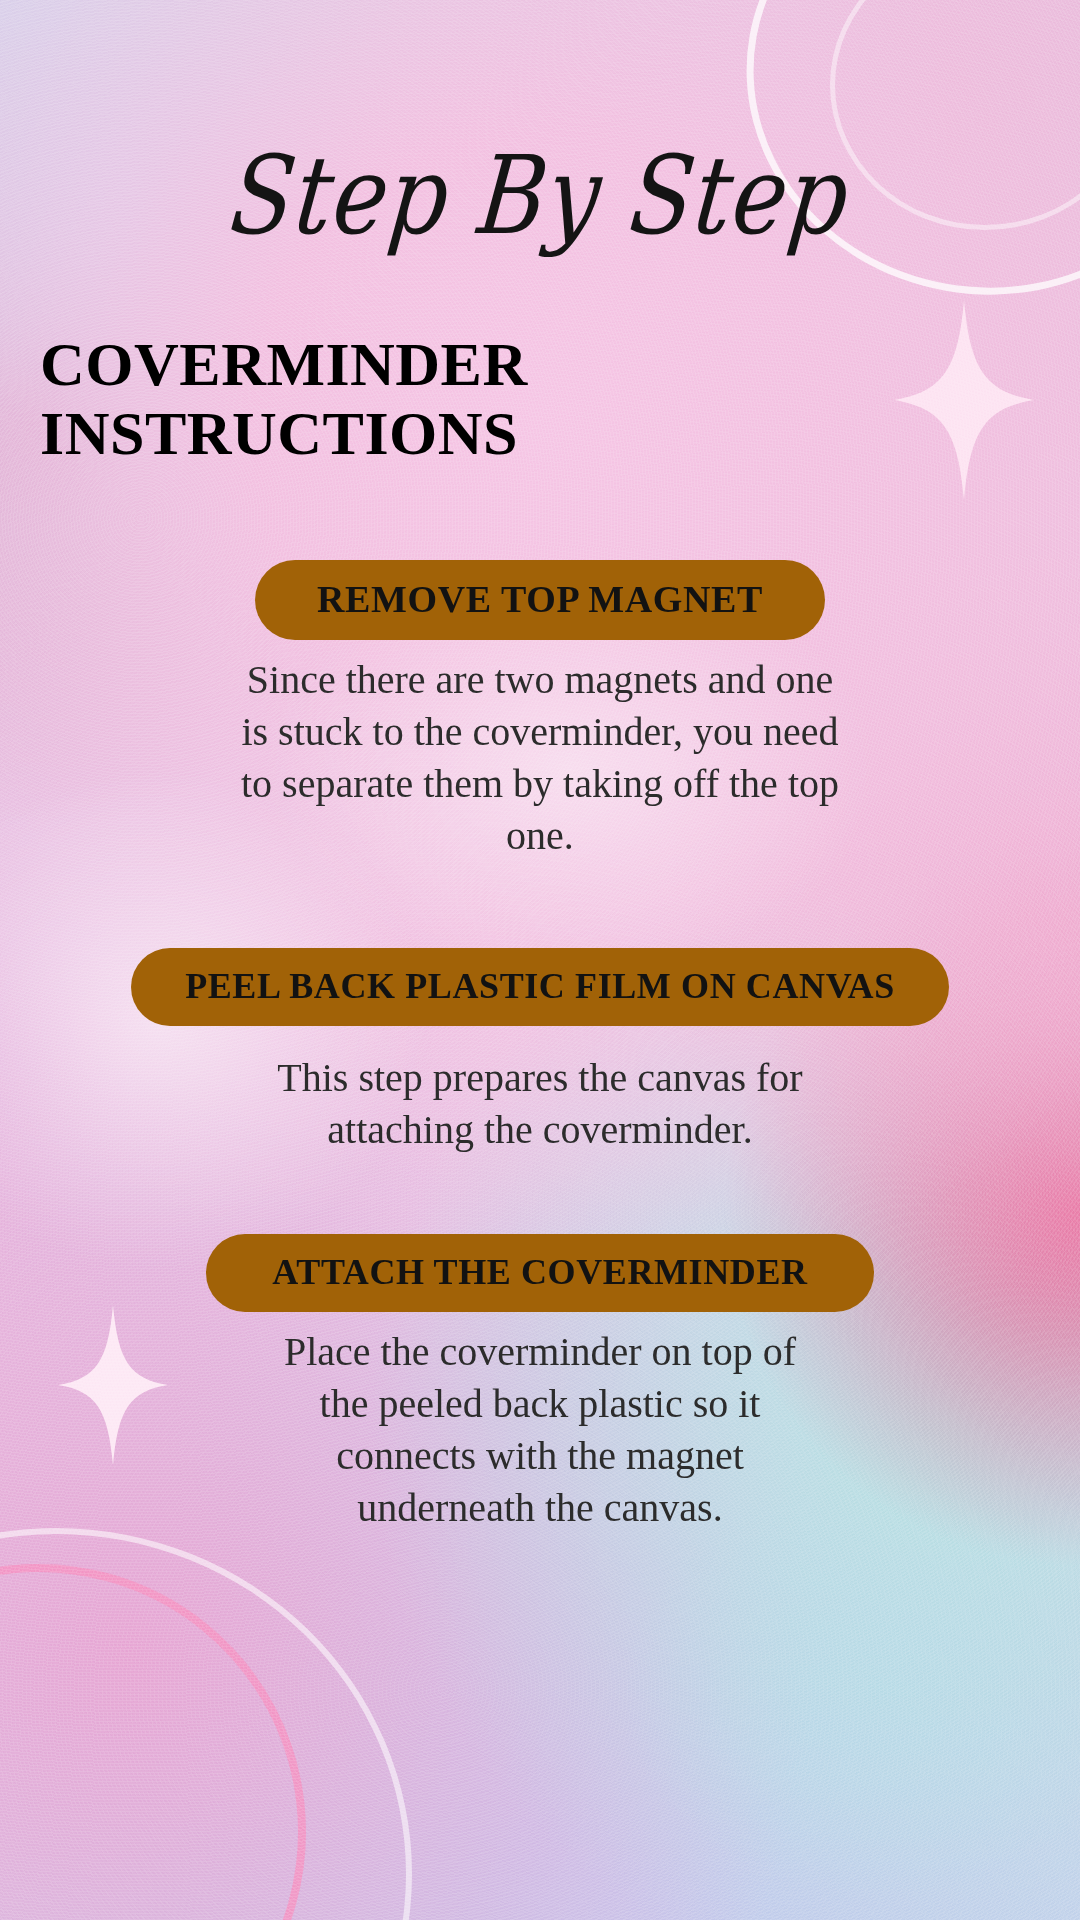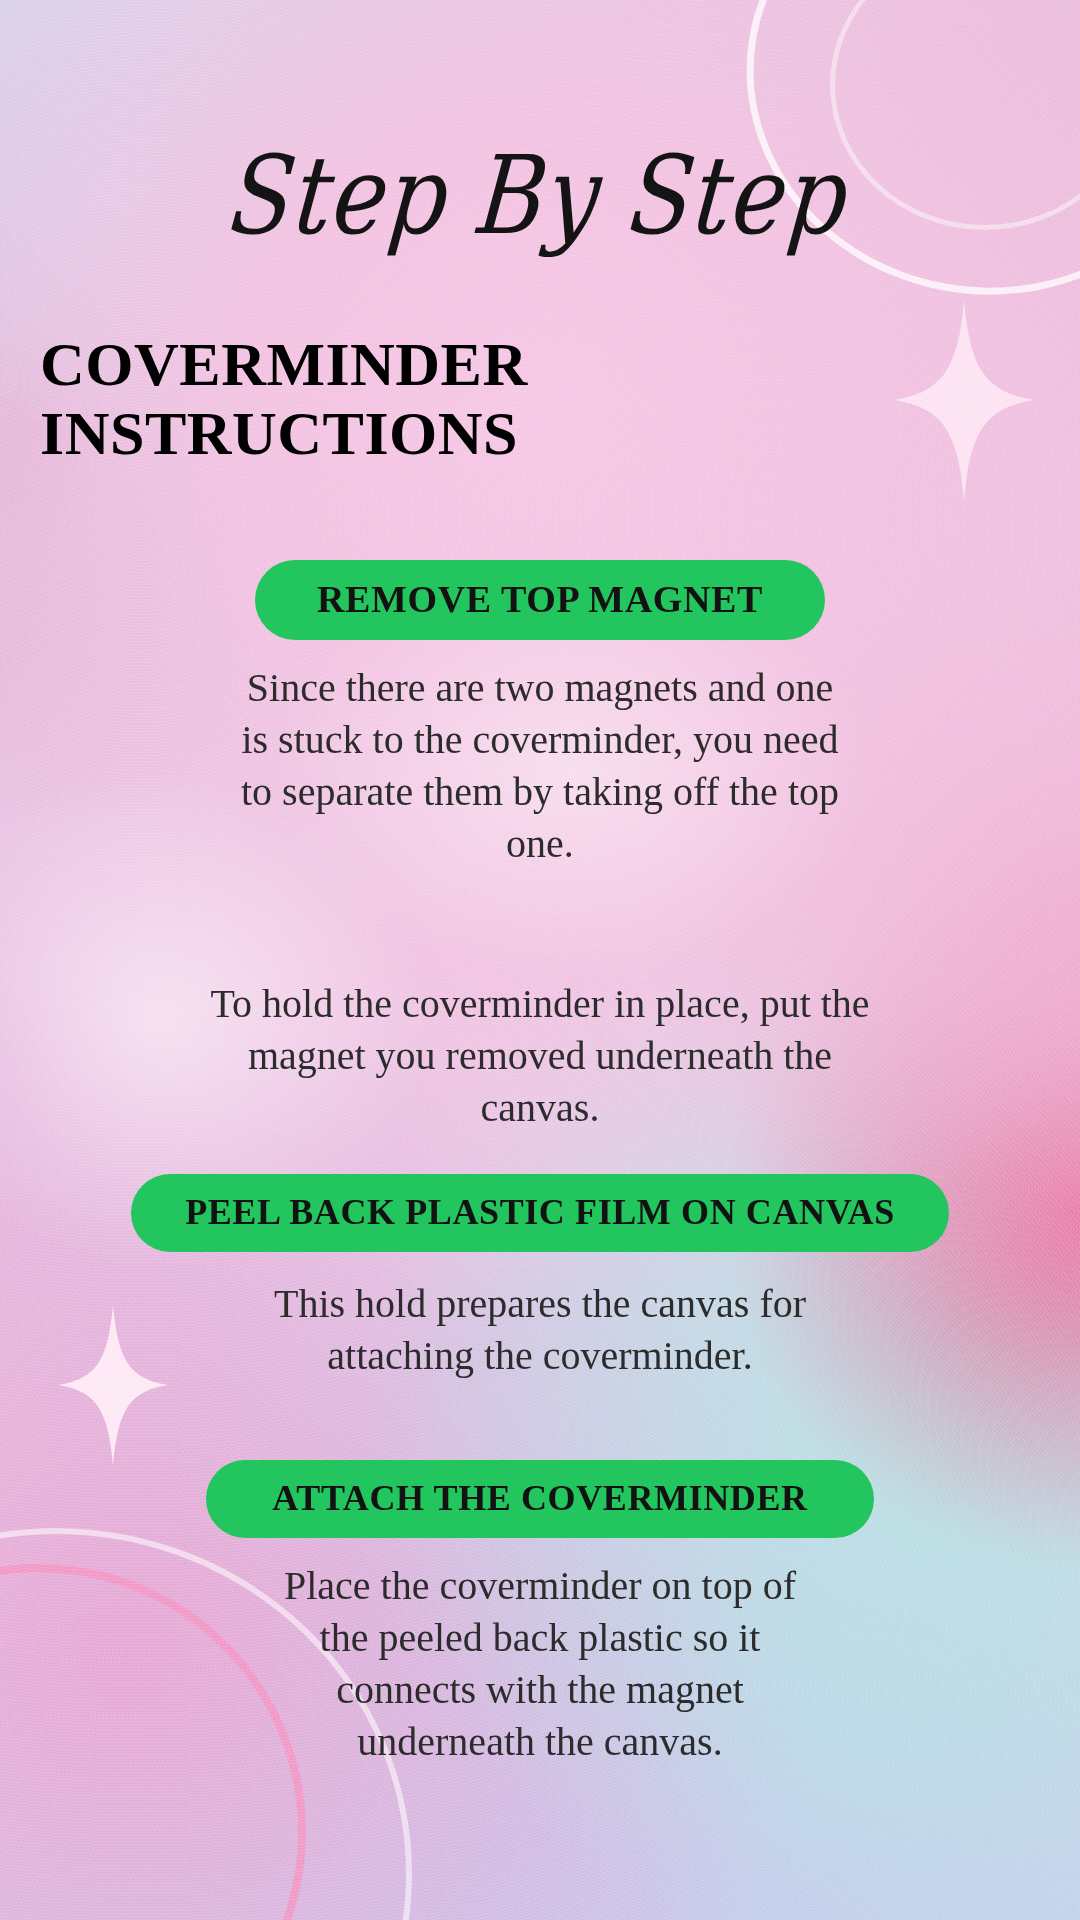--- a/index.html
+++ b/index.html
@@ -166,41 +166,41 @@
     margin-top: 50px;
     display: flex;
     flex-direction: column;
     align-items: center;
   }
 
   .step { width: 100%; display: flex; flex-direction: column; align-items: center; }
 
   .pill {
     display: inline-block;
-    background: #22c55e;
+    background: #a16207;
     border-radius: 100px;
     color: #121212;
     font-family: "Liberation Serif", serif;
     font-weight: 700;
     font-size: 36px;
     letter-spacing: 0.6px;
     text-transform: uppercase;
     padding: 17px 54px 19px 54px;
     text-align: center;
     white-space: nowrap;
   }
 
   .desc {
     font-family: "Liberation Serif", serif;
     font-size: 40px;
     line-height: 1.30;
     color: #2c2c2c;
     text-align: center;
     max-width: 600px;
-    margin-top: 22px;
+    margin-top: 14px;
   }
   .desc.wide { max-width: 700px; }
 
   .step-1 .pill { font-size: 38px; padding-left: 62px; padding-right: 62px; }
   .step-2 { margin-top: 46px; }
   .step-2 .desc { max-width: 680px; }
   .step-3 { }
   .step-3 .desc { max-width: 560px; margin-top: 26px; }
   .step-4 { margin-top: 38px; }
   .step-4 .pill { padding-left: 66px; padding-right: 66px; }
@@ -244,26 +244,25 @@
     </h1>
 
     <div class="steps">
 
       <div class="step step-1">
         <div class="pill">REMOVE TOP MAGNET</div>
         <p class="desc">Since there are two magnets and one is stuck to the coverminder, you need to separate them by taking off the top one.</p>
       </div>
 
       <div class="step step-2">
-        <p class="desc wide">To hold the coverminder in place, put the magnet you removed underneath the canvas.</p>
       </div>
 
       <div class="step step-3">
         <div class="pill">PEEL BACK PLASTIC FILM ON CANVAS</div>
-        <p class="desc">This hold prepares the canvas for attaching the coverminder.</p>
+        <p class="desc">This step prepares the canvas for attaching the coverminder.</p>
       </div>
 
       <div class="step step-4">
         <div class="pill">ATTACH THE COVERMINDER</div>
         <p class="desc">Place the coverminder on top of the peeled back plastic so it connects with the magnet underneath the canvas.</p>
       </div>
 
     </div>
   </div>
 </div>

